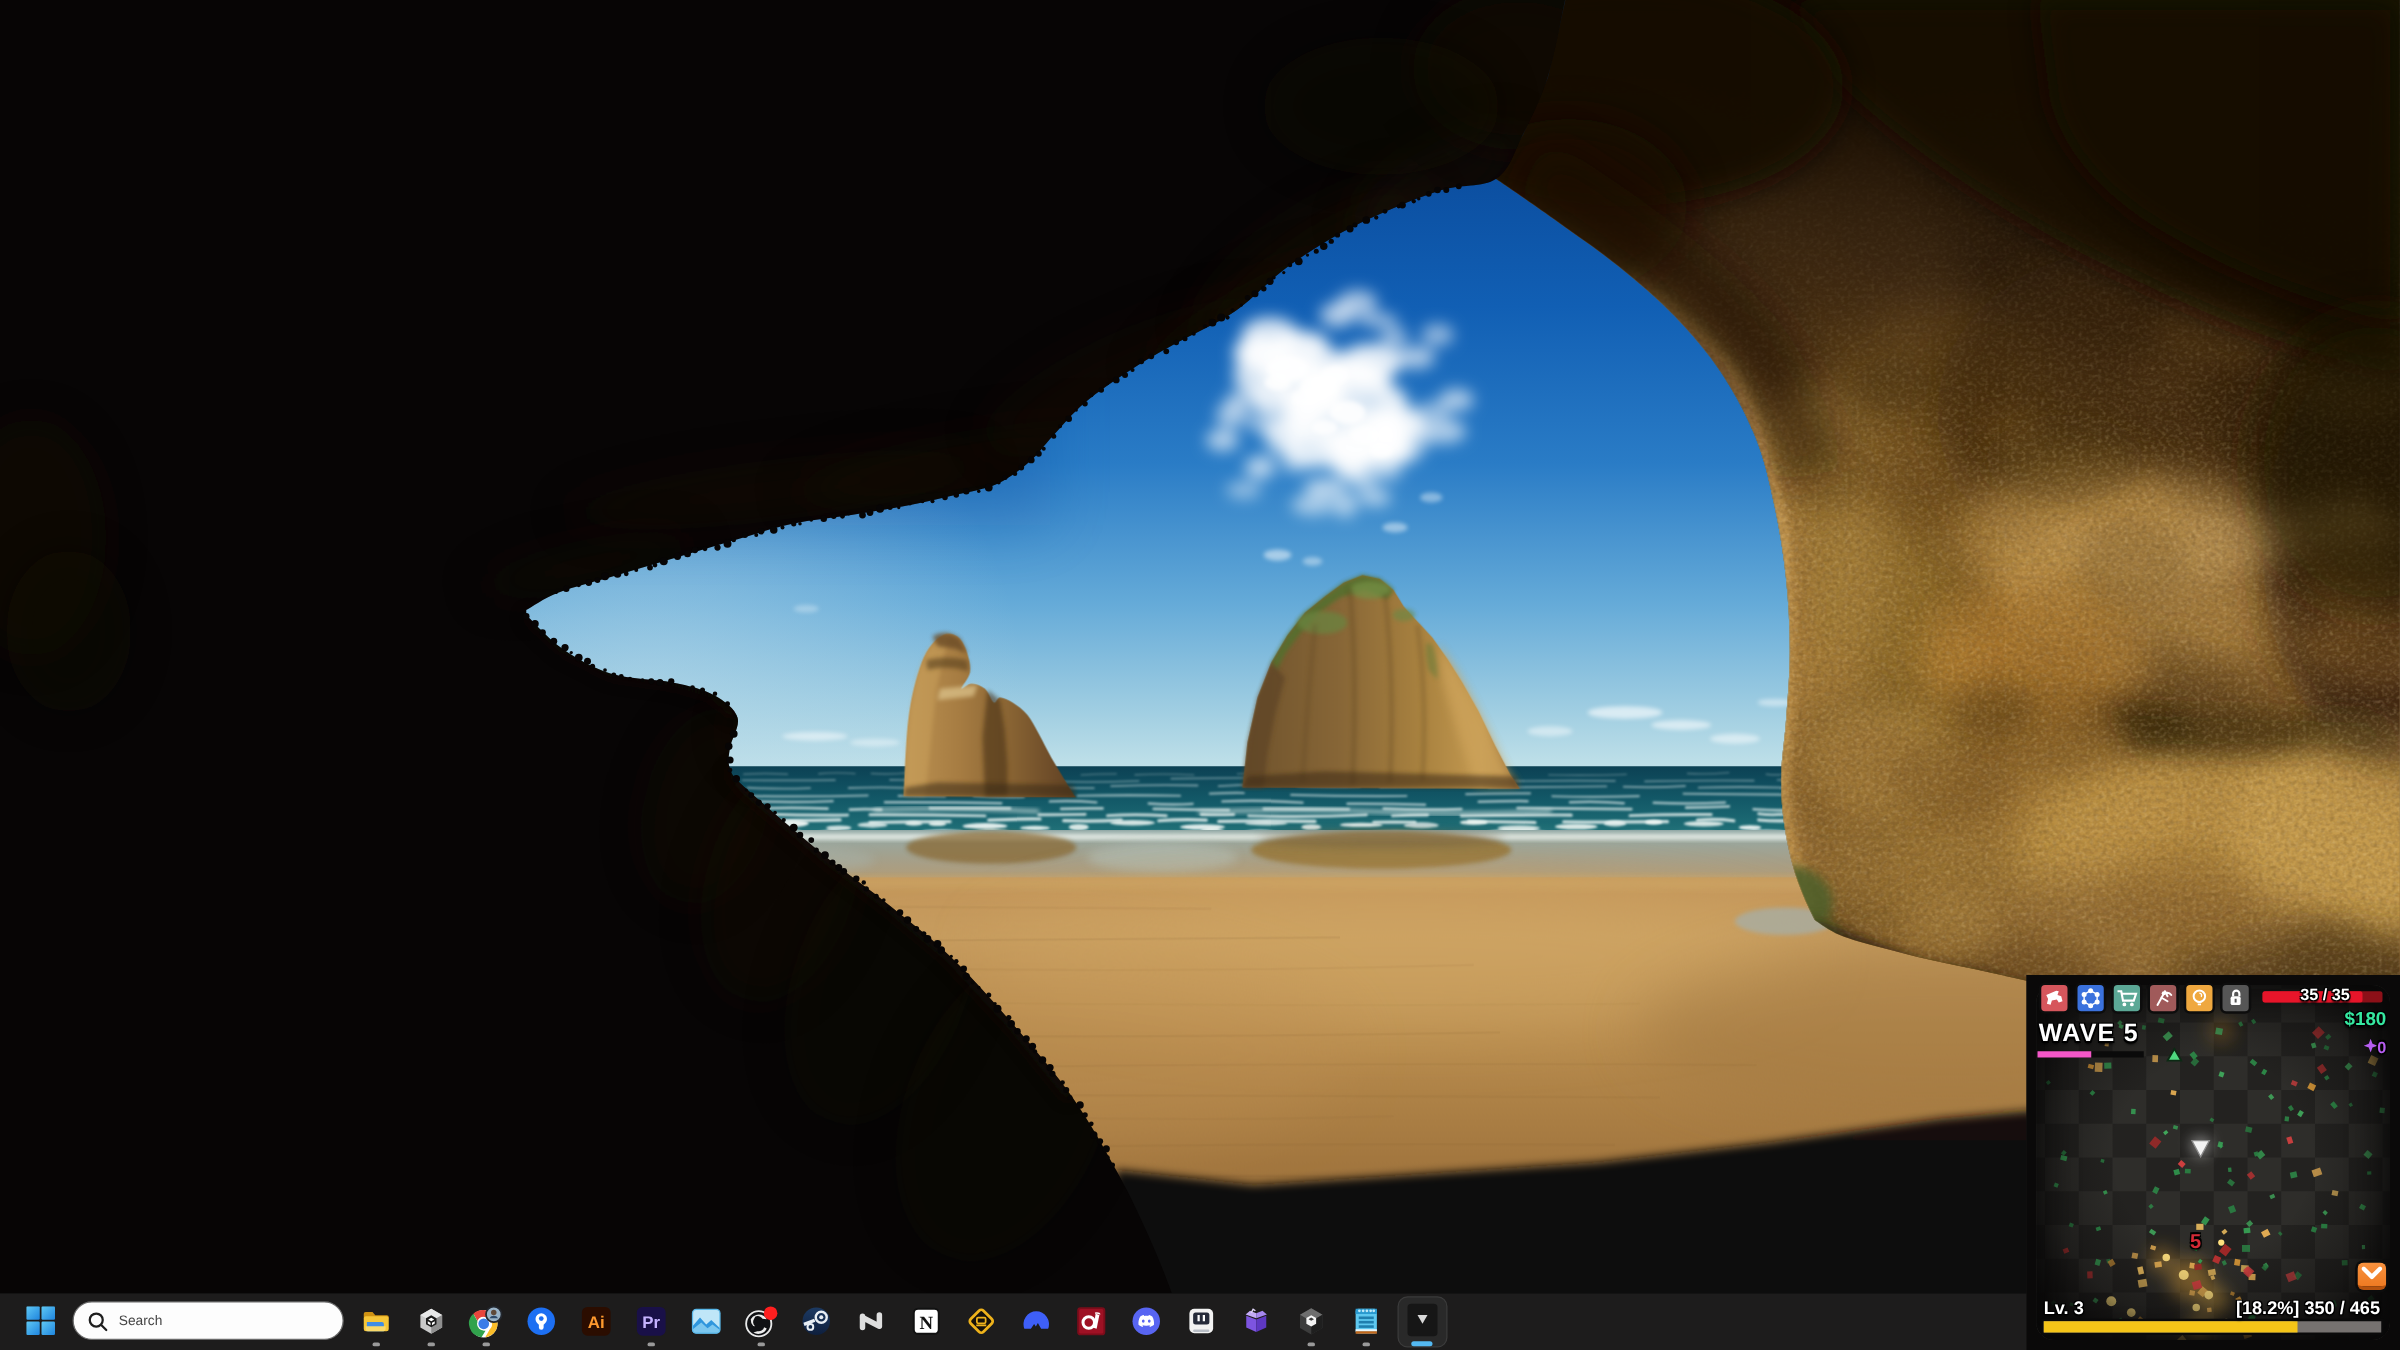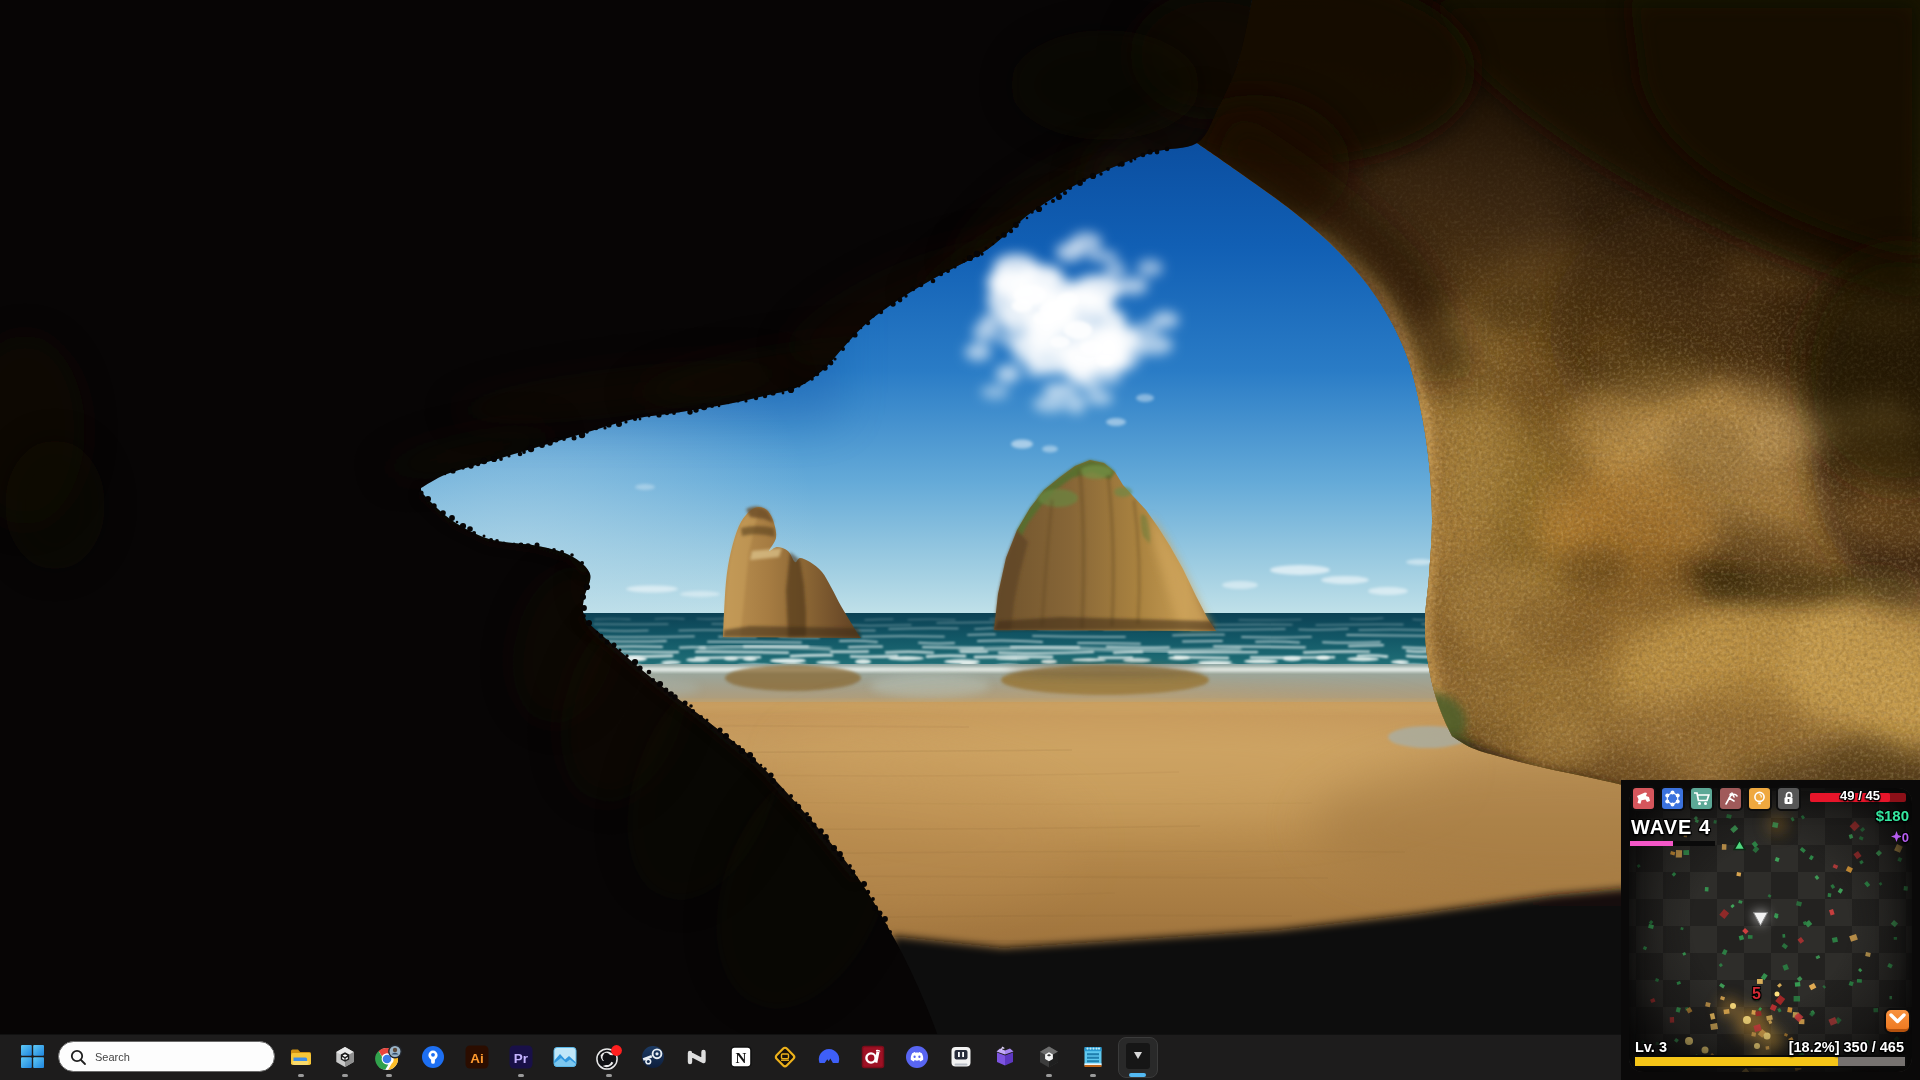--- a/index.html
+++ b/index.html
@@ -985,26 +985,26 @@
           <path d="M10.5,6.5 q2.5,0.5 1.5,3" stroke="#fff" stroke-width="1.1" fill="none"></path>
         </svg></div>
       <div class="gico" style="left:155px;background:#565656"><svg width="21" height="21" viewBox="0 0 21 21">
           <rect x="6.5" y="9" width="8" height="7" rx="1.5" fill="#fff"></rect>
           <path d="M8.5,9 v-2 a2.5,2.5 0 0 1 5,0 v2" stroke="#fff" stroke-width="1.7" fill="none"></path>
           <rect x="9.7" y="11" width="1.6" height="3" fill="#565656"></rect>
         </svg></div>
       <div id="hp">
         <div id="hpfill"></div>
       </div>
-      <div class="gtxt" style="left:196px;top:8px;width:86px;text-align:center;font-size:13px">49 / 45</div>
+      <div class="gtxt" style="left:196px;top:8px;width:86px;text-align:center;font-size:13px">35 / 35</div>
       <div class="gtxt" style="right:11px;top:27px;color:#35e8a0;font-size:15px">$180</div>
       <div class="gtxt" style="right:11px;top:50px;color:#b65df0;font-size:13px"><svg width="11" height="11" viewBox="0 0 11 11">
           <path d="M5.5,0 L7,4 11,5.5 7,7 5.5,11 4,7 0,5.5 4,4 Z" fill="#b65df0"></path>
         </svg>0</div>
-      <div class="gtxt" style="left:10px;top:36px;font-size:20px;letter-spacing:1px">WAVE 4</div>
+      <div class="gtxt" style="left:10px;top:36px;font-size:20px;letter-spacing:1px">WAVE 5</div>
       <div style="position:absolute;left:9px;top:61px;width:85px;height:5px;background:#0a0a0a"></div>
       <div style="position:absolute;left:9px;top:61px;width:43px;height:5px;background:#f457c8"></div>
       <div style="position:absolute;left:112px;top:57px"><svg width="13" height="12" viewBox="0 0 13 12">
           <path d="M6.5,1 L12,10.5 1,10.5 Z" fill="#4fd87f" stroke="#0c2a14" stroke-width="1.5"></path>
         </svg></div>
       <div style="position:absolute;left:131px;top:131px;filter:drop-shadow(0 0 6px rgba(255,255,255,0.8))"><svg width="17" height="16" viewBox="0 0 17 16">
           <path d="M1.5,1.5 L15.5,1.5 8.5,14.5 Z" fill="#f2f2f2" stroke="#8a8a8a" stroke-width="1"></path>
         </svg></div>
       <div class="gtxt" style="left:131px;top:205px;color:#d42a35;font-size:16px">5</div>
       <div id="obtn">

